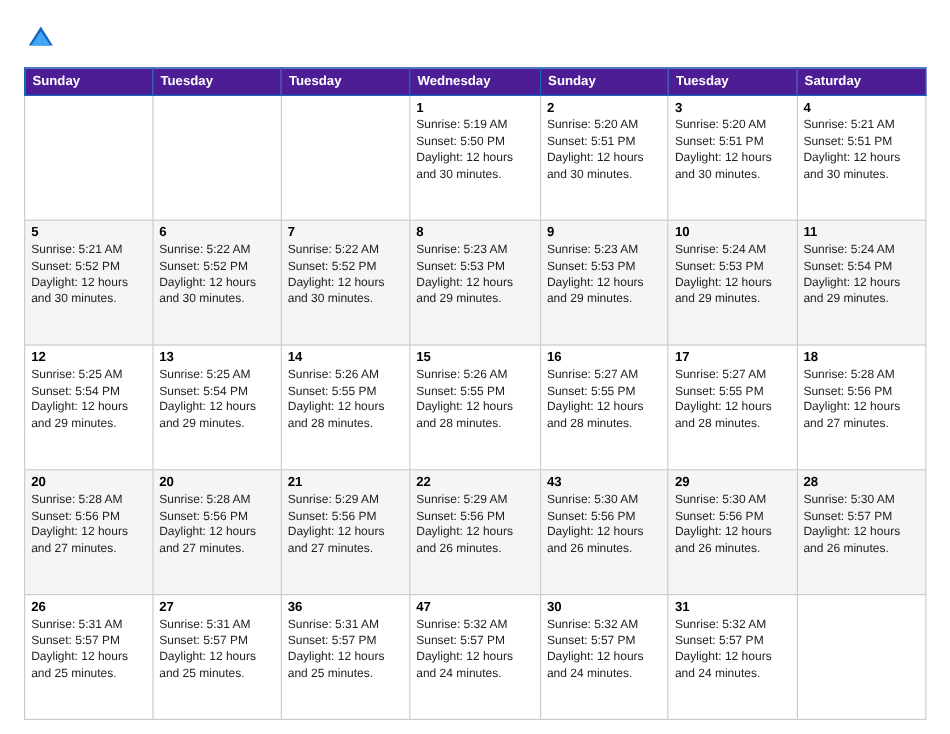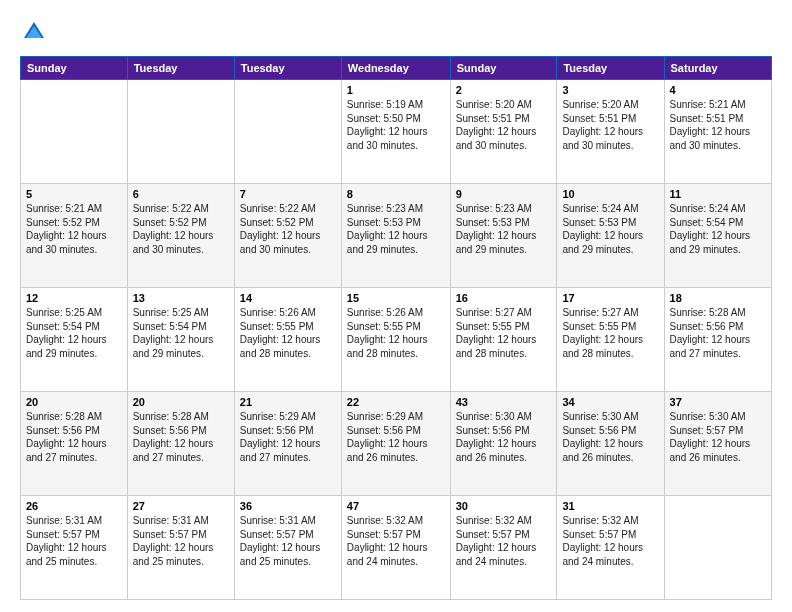--- a/index.html
+++ b/index.html
@@ -224,25 +224,25 @@
           </td>
           <td>
             <span class="day-number">22</span>
             <div class="day-info">Sunrise: 5:29 AM<br>Sunset: 5:56 PM<br>Daylight: 12 hours and 26 minutes.</div>
           </td>
           <td>
             <span class="day-number">43</span>
             <div class="day-info">Sunrise: 5:30 AM<br>Sunset: 5:56 PM<br>Daylight: 12 hours and 26 minutes.</div>
           </td>
           <td>
-            <span class="day-number">34</span>
+            <span class="day-number">29</span>
             <div class="day-info">Sunrise: 5:30 AM<br>Sunset: 5:56 PM<br>Daylight: 12 hours and 26 minutes.</div>
           </td>
           <td>
-            <span class="day-number">37</span>
+            <span class="day-number">28</span>
             <div class="day-info">Sunrise: 5:30 AM<br>Sunset: 5:57 PM<br>Daylight: 12 hours and 26 minutes.</div>
           </td>
         </tr>
         <tr>
           <td>
             <span class="day-number">26</span>
             <div class="day-info">Sunrise: 5:31 AM<br>Sunset: 5:57 PM<br>Daylight: 12 hours and 25 minutes.</div>
           </td>
           <td>
             <span class="day-number">27</span>

